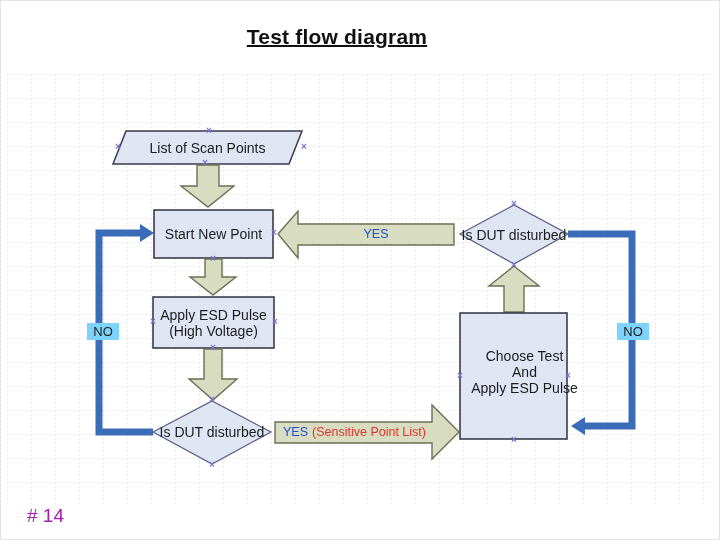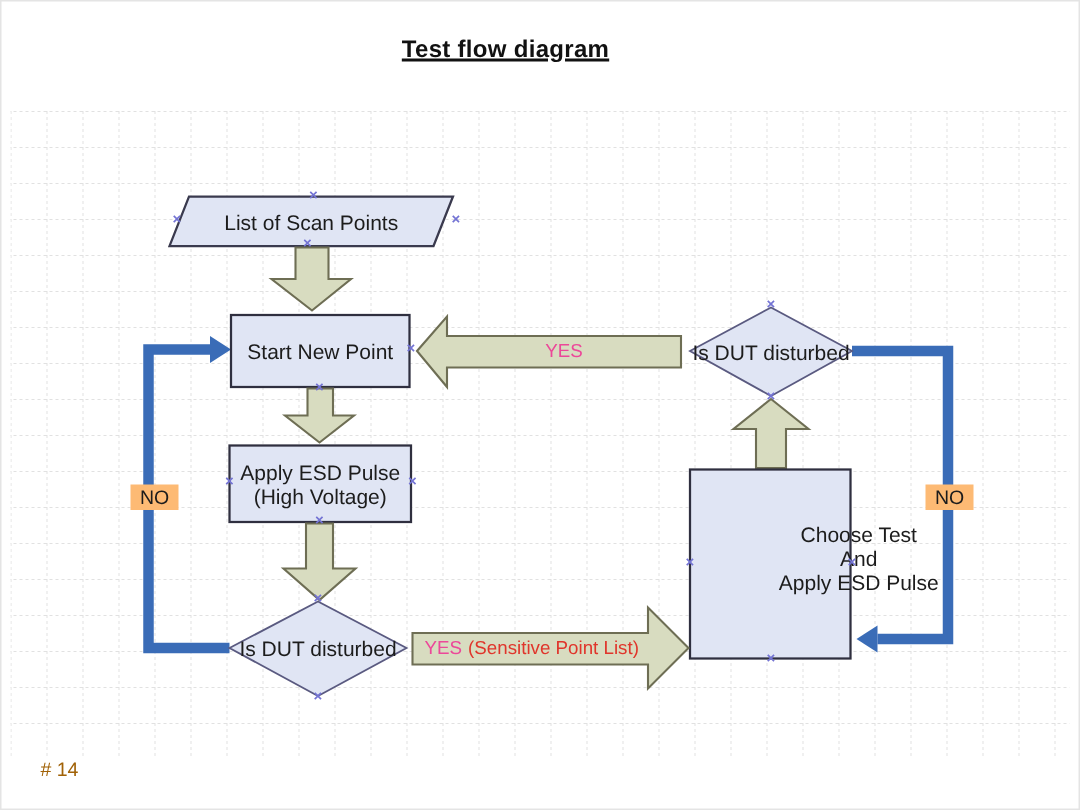--- a/index.html
+++ b/index.html
@@ -3,34 +3,34 @@
 <meta charset="utf-8">
 <style>
   html,body{margin:0;padding:0;background:#ffffff;}
   .slide{
     position:relative;width:720px;height:540px;background:#ffffff;
     border:1px solid #e4e4e4;box-sizing:border-box;overflow:hidden;
     font-family:"Liberation Sans", sans-serif;color:#1c1c1c;
   }
   .title{
     position:absolute;left:96px;top:24px;width:480px;text-align:center;
-    font-size:16px;font-weight:bold;text-decoration:underline;
+    font-size:21px;font-weight:bold;text-decoration:underline;
     text-decoration-thickness:2px;color:#111111;letter-spacing:.2px;
   }
   svg.canvas{position:absolute;left:0;top:0;}
   .lbl{
     position:absolute;display:flex;align-items:center;justify-content:center;
     text-align:center;font-size:14px;line-height:16px;color:#1c1c1c;
   }
   .lbl .stack{width:100%;}
   .yes-row{font-size:12.5px;white-space:nowrap;gap:4px;}
-  .yes-row .yes{color:#ec4899;}
+  .yes-row .yes{color:#1d4ed8;}
   .yes-row .note{color:#e0352b;}
-  .no-lbl{background:#fdba74;font-size:13px;padding:0 1px;}
-  .pagenum{position:absolute;left:26px;top:504px;font-size:13px;color:#a16207;}
+  .no-lbl{background:#7dd3fc;font-size:13px;padding:0 1px;}
+  .pagenum{position:absolute;left:26px;top:504px;font-size:19px;color:#a21caf;}
   .handle{
     position:absolute;transform:translate(-50%,-50%);
     color:#7474d4;font-size:10px;line-height:10px;font-weight:bold;
     pointer-events:none;
   }
   .handle::before{content:"\00d7";}
 </style>
 </head>
 <body>
 
@@ -86,21 +86,21 @@
     <div class="stack">
       <div>Apply ESD Pulse</div>
       <div>(High Voltage)</div>
     </div>
   </div>
 
   <div class="lbl" style="left:459px;top:204px;width:108px;height:59px;">Is DUT disturbed</div>
 
   <div class="lbl" style="left:152px;top:400px;width:118px;height:62px;">Is DUT disturbed</div>
 
-  <div class="lbl" style="left:459px;top:312px;width:129px;height:118px;padding-left:48px;">
+  <div class="lbl" style="left:459px;top:312px;width:129px;height:118px;">
     <div class="stack">
       <div>Choose Test</div>
       <div>And</div>
       <div>Apply ESD Pulse</div>
     </div>
   </div>
 
   <div class="lbl yes-row" style="left:297px;top:222px;width:156px;height:22px;">
     <span class="yes">YES</span>
   </div>

